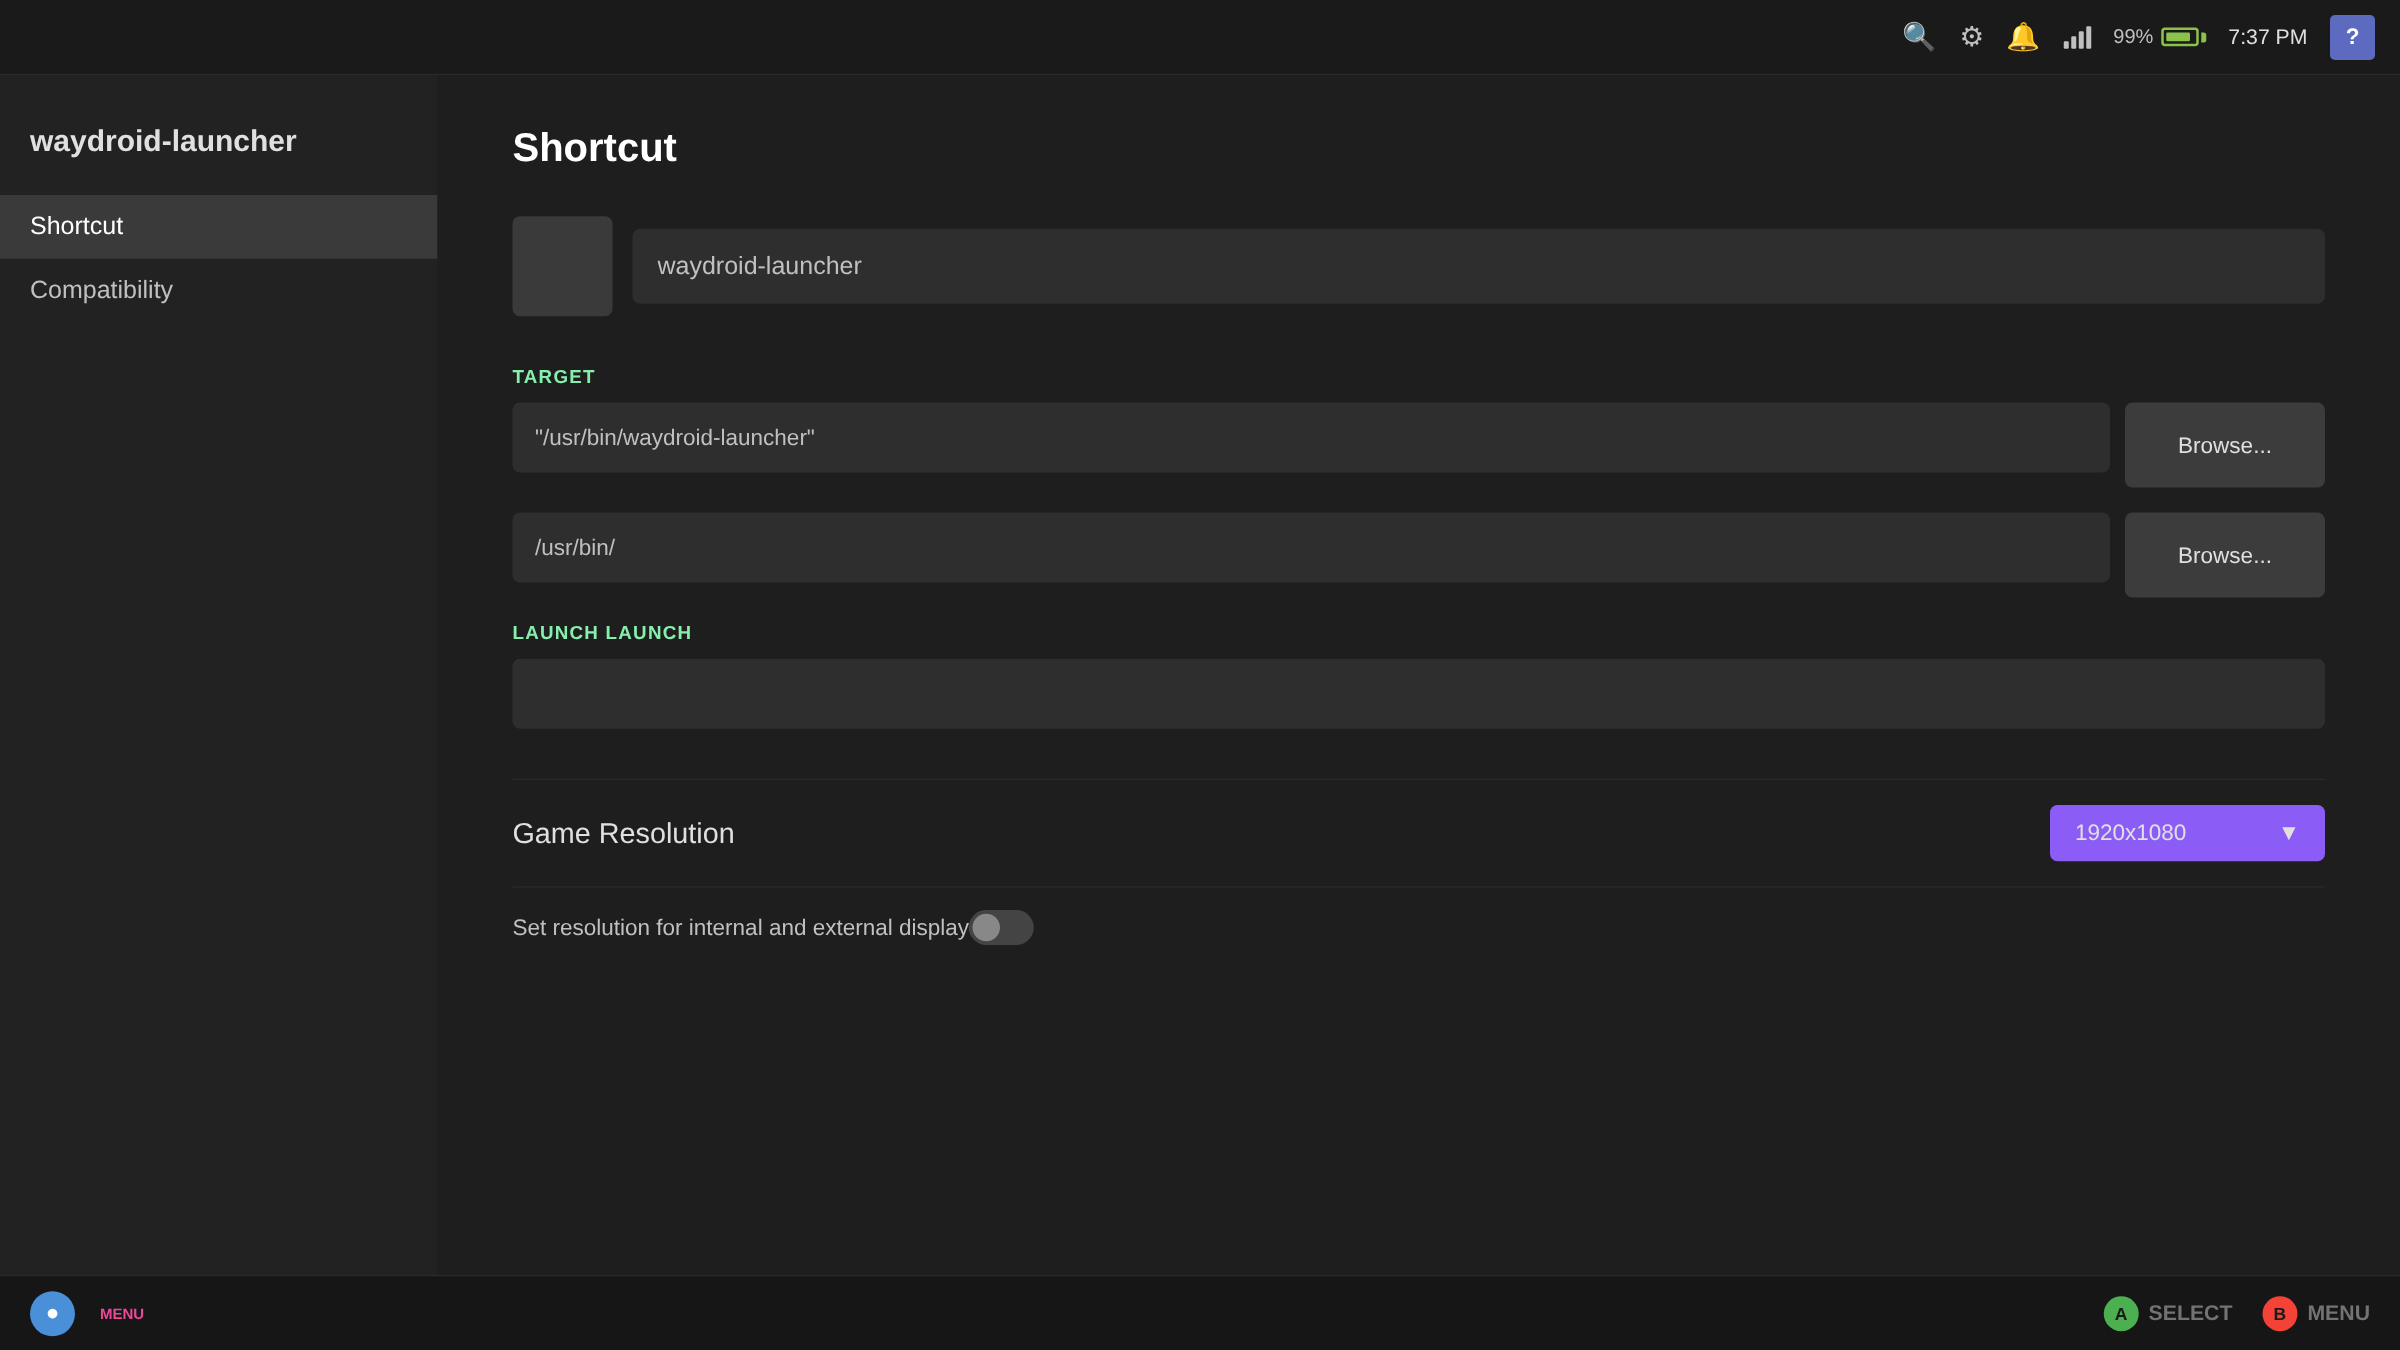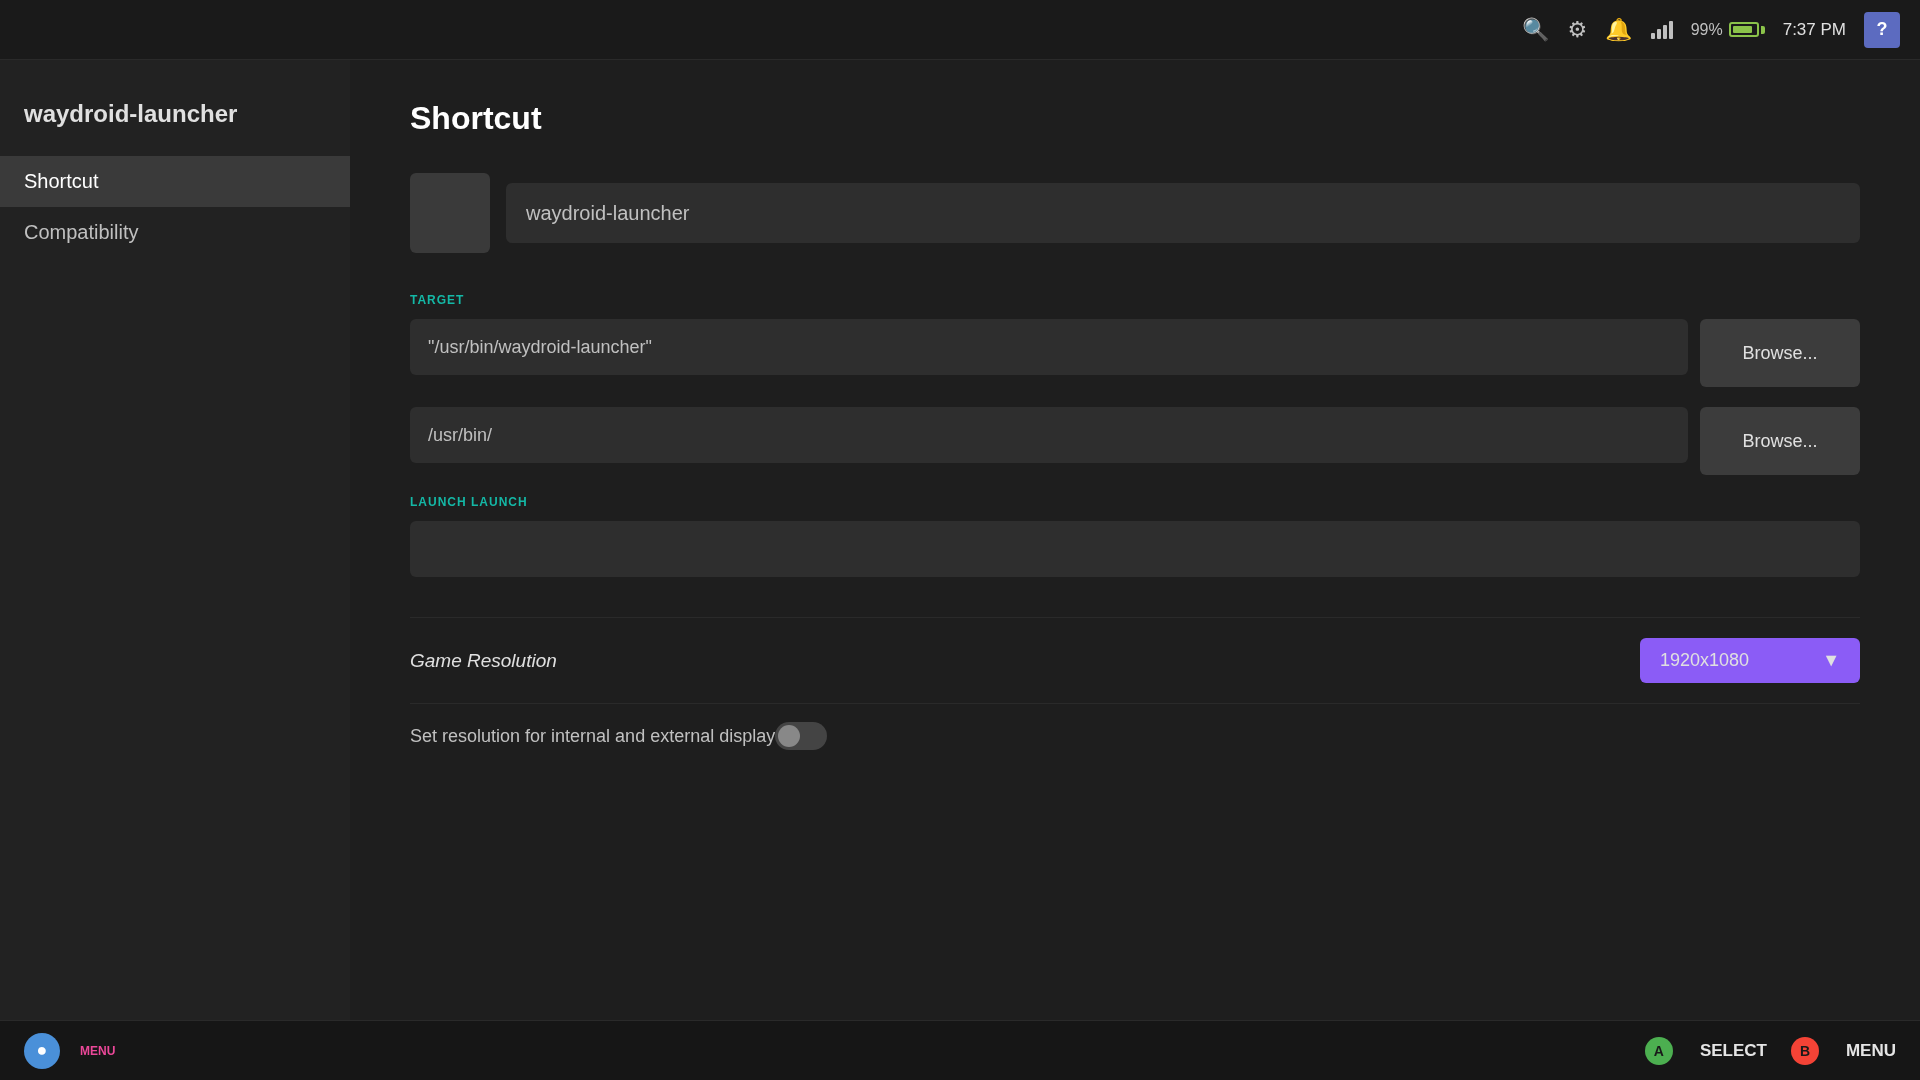--- a/index.html
+++ b/index.html
@@ -152,23 +152,23 @@
       border: none;
       border-radius: 6px;
       color: #c0c0c0;
       font-size: 20px;
       padding: 0 20px;
       outline: none;
     }
 
     
     .section-label {
-      font-size: 12px;
-      font-weight: bold;
-      color: #14b8a6;
+      font-size: 15px;
+      font-weight: bold;
+      color: #86efac;
       letter-spacing: 1px;
       margin-bottom: 12px;
       margin-top: 10px;
     }
 
     
     .input-row {
       display: flex;
       gap: 12px;
       margin-bottom: 20px;
@@ -212,23 +212,22 @@
 
     
     .resolution-row {
       display: flex;
       align-items: center;
       justify-content: space-between;
       padding: 20px 0;
       border-top: 1px solid #2a2a2a;
     }
     .resolution-label {
-      font-size: 19px;
-      color: #e0e0e0;
-      font-style: italic;
+      font-size: 23px;
+      color: #e0e0e0;
     }
     .resolution-select {
       display: flex;
       align-items: center;
       background: #8b5cf6;
       border-radius: 6px;
       padding: 12px 20px;
       gap: 16px;
       cursor: pointer;
       min-width: 220px;
@@ -324,22 +323,21 @@
       justify-content: center;
       font-weight: bold;
       font-size: 14px;
       color: #1a1a1a;
     }
     .btn-a { background: #4caf50; }
     .btn-b { background: #f44336; }
     .btn-label {
       font-size: 17px;
       font-weight: bold;
-      color: #e5e5e5;
-      margin-left: 19px;
+      color: #737373;
     }
 
     
     .content::-webkit-scrollbar { width: 6px; }
     .content::-webkit-scrollbar-track { background: #1a1a1a; }
     .content::-webkit-scrollbar-thumb { background: #444; border-radius: 3px; }
 
     
     .signal-bars {
       display: inline-flex;

